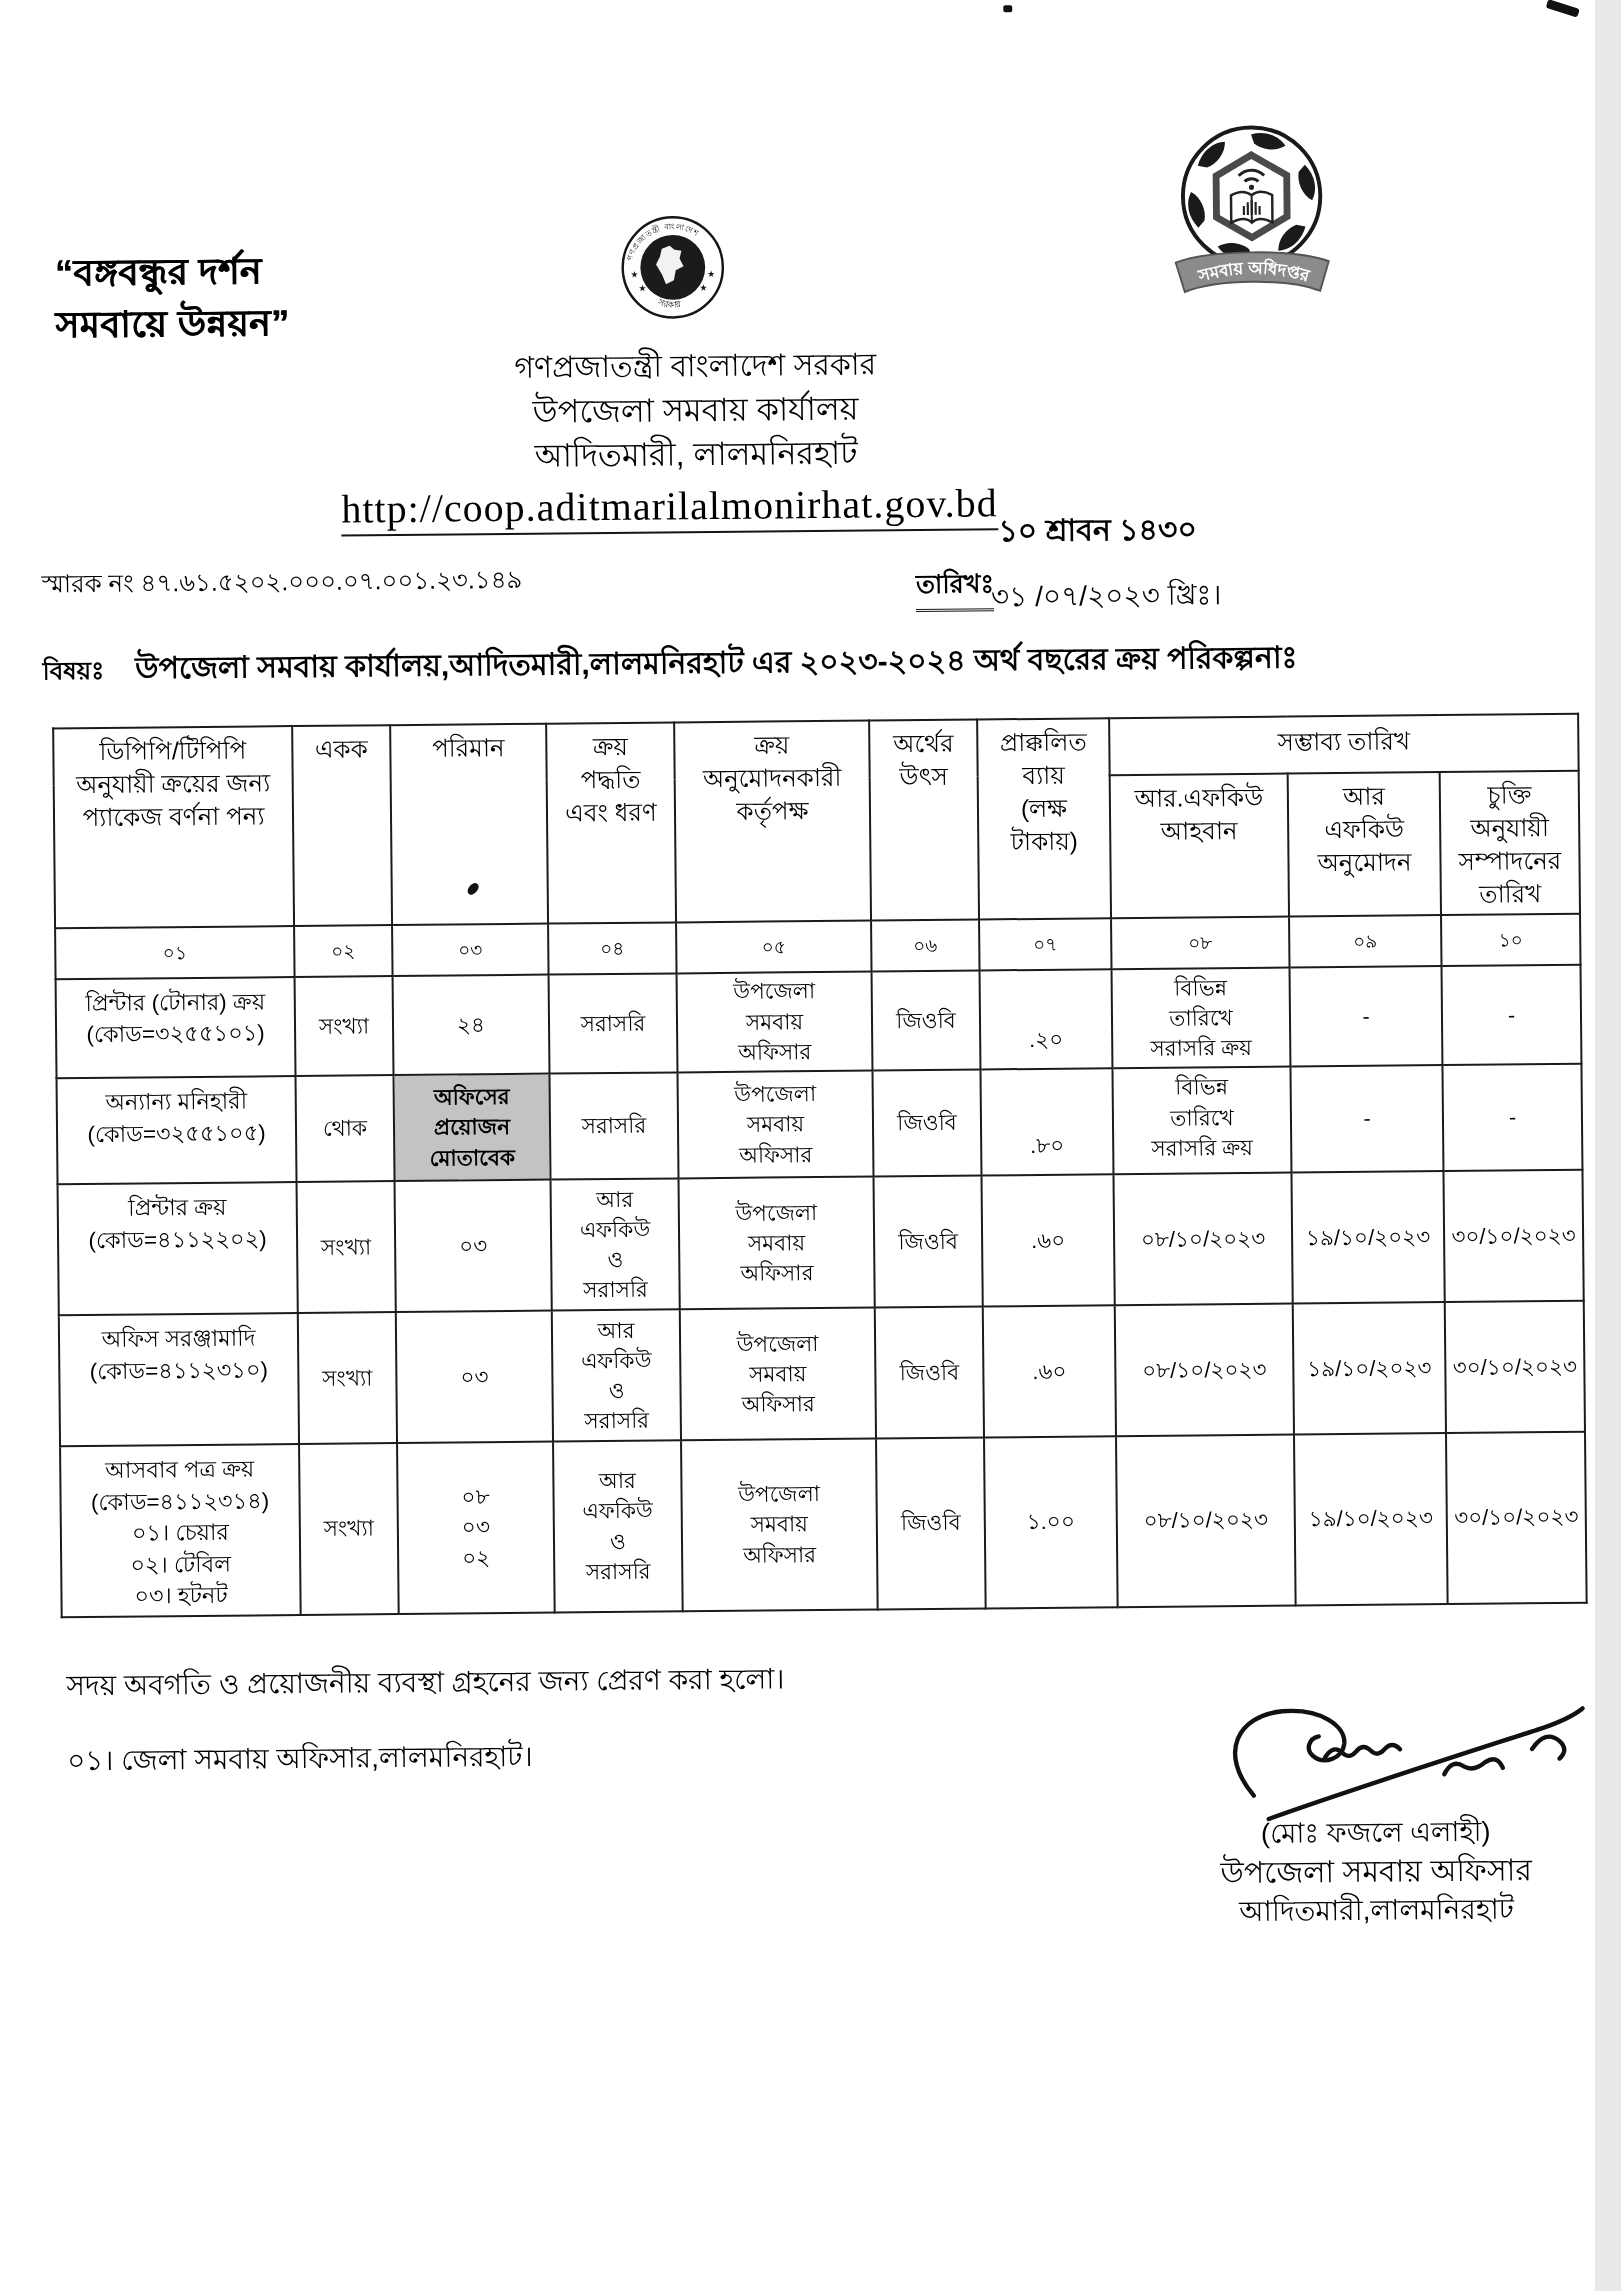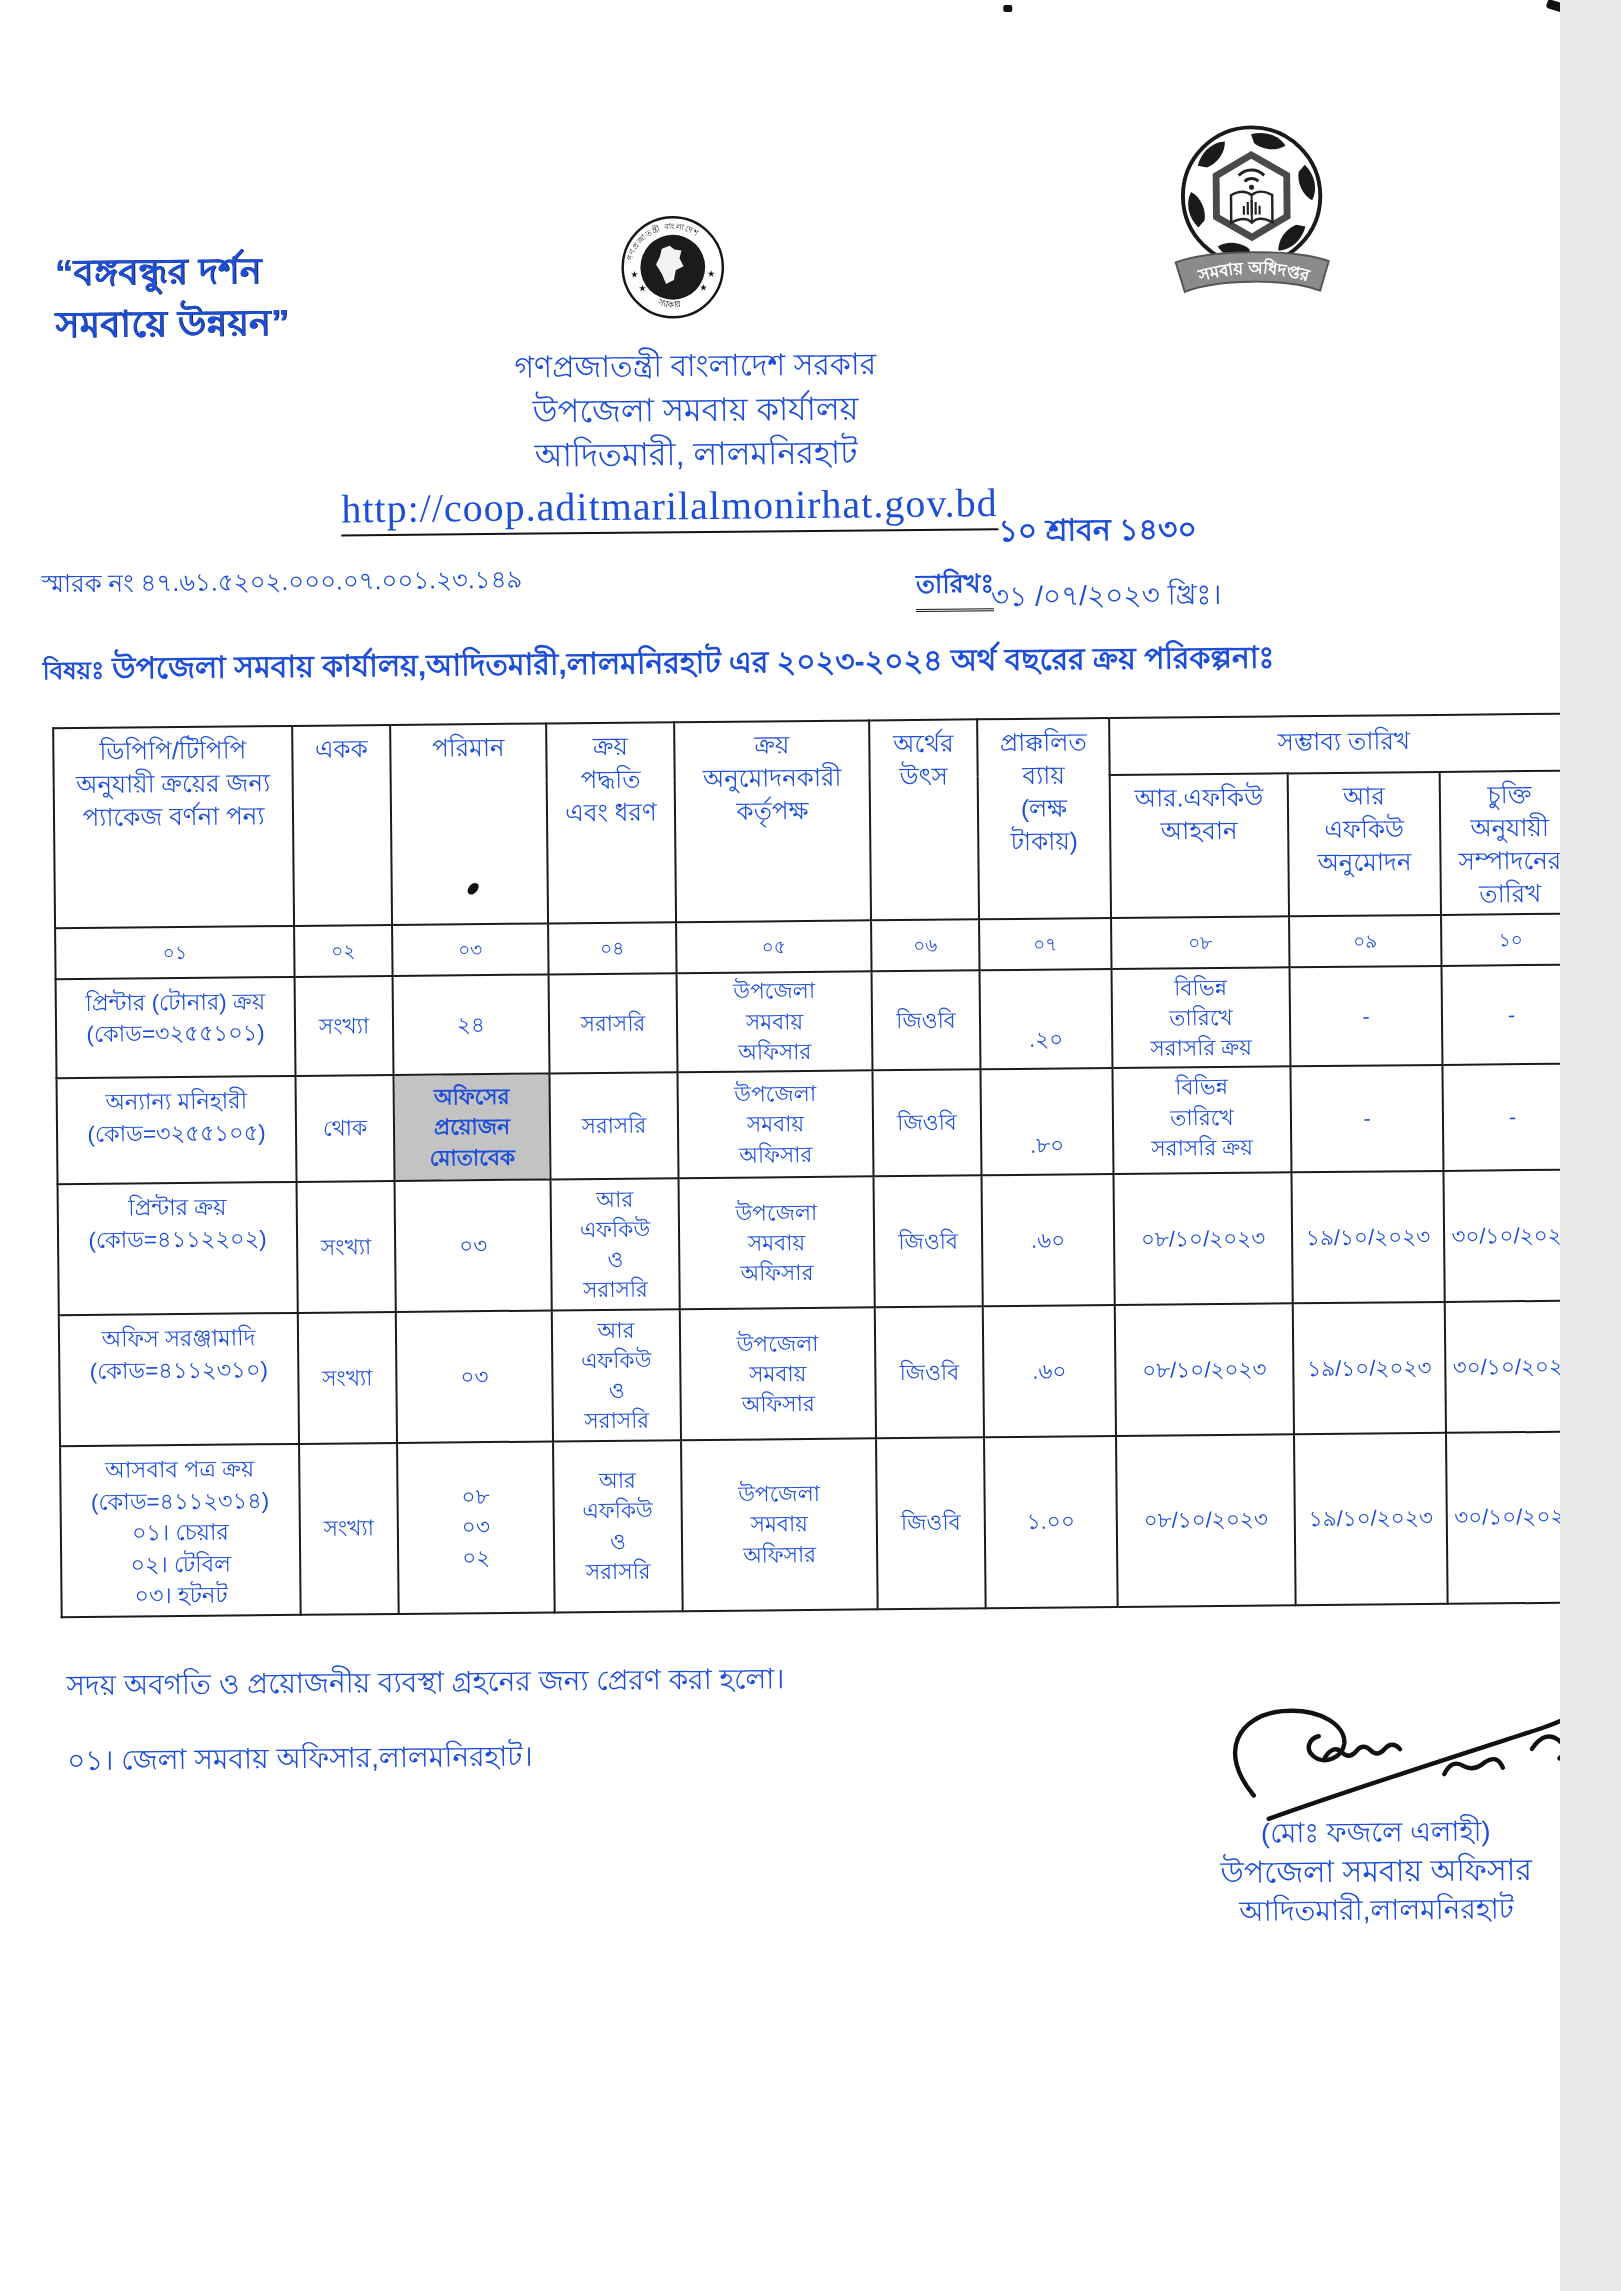--- a/index.html
+++ b/index.html
@@ -2,21 +2,22 @@
 <html><head>
 <meta charset="utf-8">
 <style>
   html,body{margin:0;padding:0;background:#e8e8e8;}
   .page{
     position:relative;
     width:1560px;height:2292px;
     background:#ffffff;
     overflow:hidden;
     font-family:"Liberation Sans",sans-serif;
-    color:#1d4ed8;
+    color:#000000;
+    padding-left:35px;
   }
   .content{position:absolute;inset:0;transform:rotate(-0.55deg);transform-origin:45% 40%;}
 
   
   .slogan{
     position:absolute;left:61px;top:241px;
     font-weight:800;font-size:36px;line-height:1.45;
     letter-spacing:0.5px;
     text-shadow:0.6px 0 #141414;
   }
@@ -42,21 +43,21 @@
 
   .bangla-date{position:absolute;left:1002px;top:510px;font-size:30px;font-weight:600;}
   .memo-number{position:absolute;left:45px;top:559px;font-size:24.5px;}
   .date-label{
     position:absolute;left:919px;top:567px;font-size:25.5px;font-weight:600;
     border-bottom:3.9px double #141414;padding-bottom:1px;font-family:Liberation Serif, serif;
   }
   .date-value{position:absolute;left:994px;top:578px;font-size:28px;}
 
   .subject{position:absolute;left:45px;top:639px;font-size:30px;font-weight:600;white-space:nowrap;}
-  .subject .sub-label{font-size:24.5px;font-weight:600;margin-right:8px;}
+  .subject .sub-label{font-size:24.5px;font-weight:600;margin-right:31px;}
 
   
   table.proc{
     position:absolute;left:54px;top:721px;width:1526px;
     border-collapse:collapse;table-layout:fixed;
     font-size:21.6px;
   }
   table.proc th, table.proc td{
     border:2px solid #1b1b1b;
     text-align:center;vertical-align:middle;

